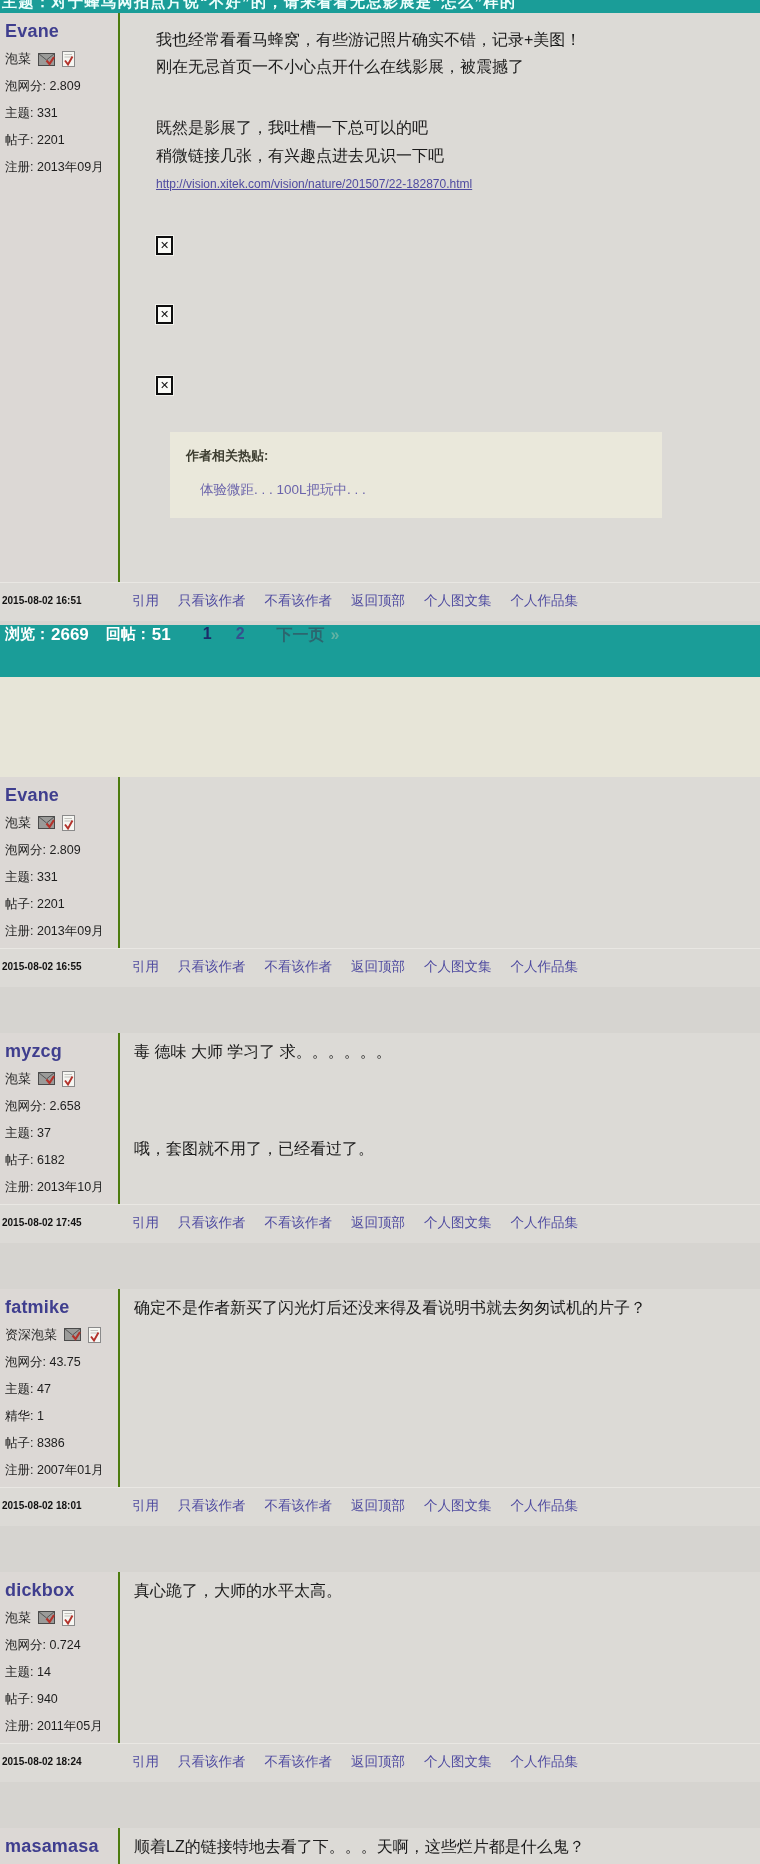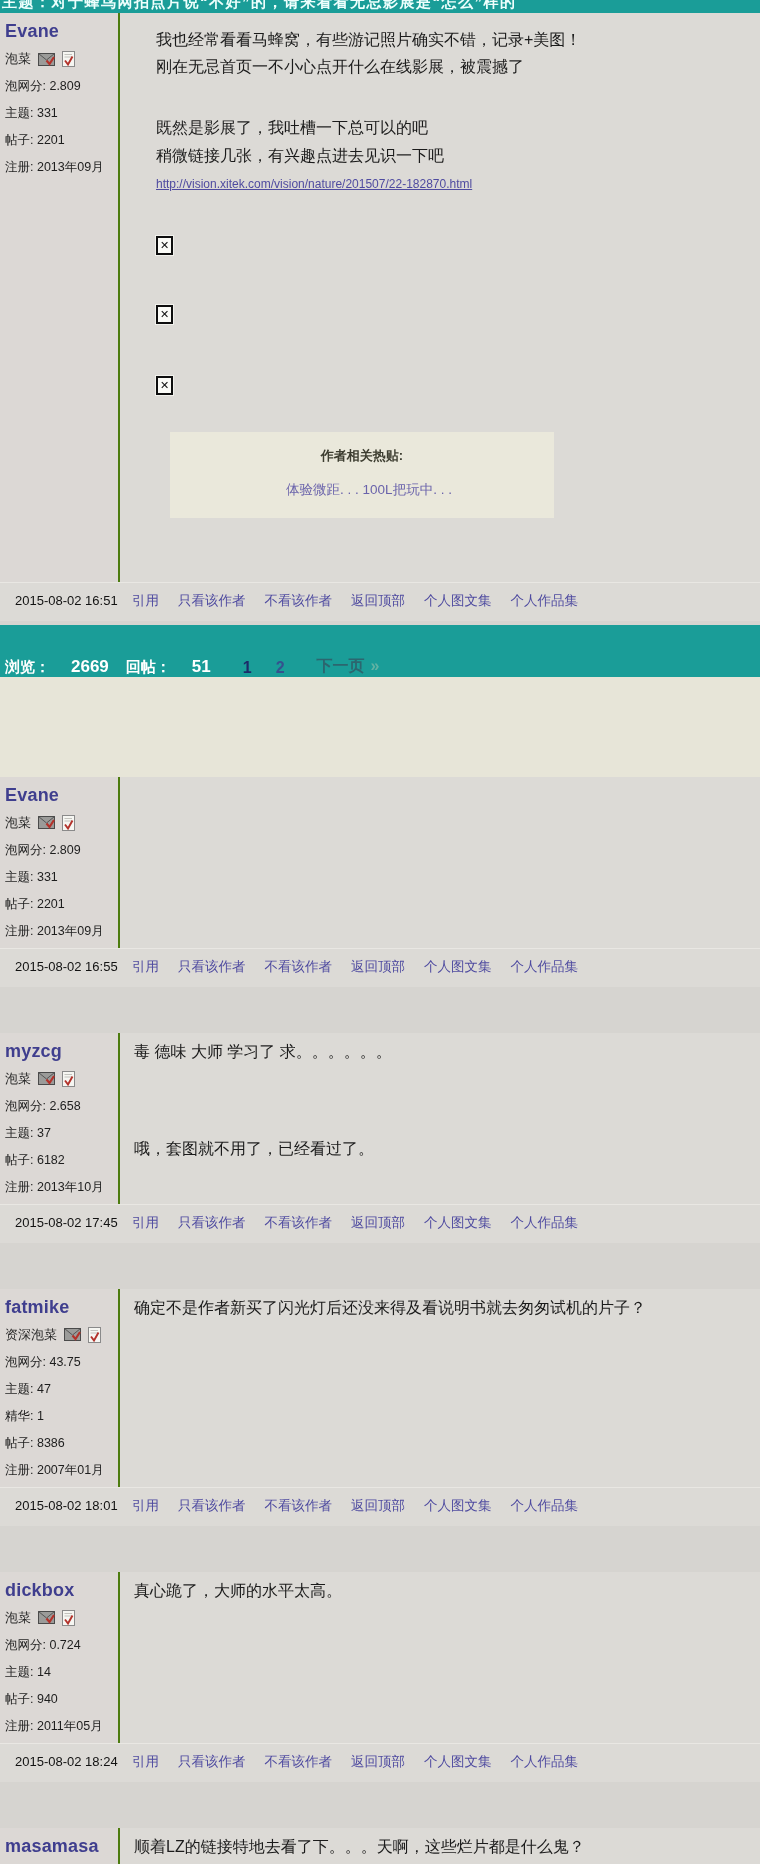--- a/index.html
+++ b/index.html
@@ -31,33 +31,33 @@
   .gap{width:100%;}
   .url{display:inline-block;color:var(--link);text-decoration:underline;font-size:12px;margin-top:2px;}
   .emoji{display:inline-block;vertical-align:-4px;margin-left:2px;}
   .emoji svg{display:inline-block;}
   
   .bimg-wrap{margin:2px 0;}
   .bimg{display:inline-flex;width:17px;height:19px;border:2px solid #0e0e0e;background:#fbfbf7;
     box-shadow:0 0 0 1px #f1f1ec;align-items:center;justify-content:center;
     font-size:11px;font-weight:900;color:#0e0e0e;line-height:1;}
   
-  .related{background:var(--box-bg);width:384px;margin-left:14px;padding:13px 16px 16px 16px;text-align:center;}
+  .related{background:var(--box-bg);width:492px;margin-left:14px;padding:13px 16px 16px 16px;}
   .rtitle{font-size:13px;font-weight:700;color:#3d3d30;}
   .rlink{display:block;margin:12px 0 0 14px;font-size:13.5px;color:#6a63ab;}
   
   .date-row{grid-column:1 / -1;display:flex;align-items:center;border-top:1px solid #e9e7e3;
     padding:9px 0 11px 0;background:var(--post-bg);}
-  .pdate{width:130px;padding-left:15px;font-size:13px;font-weight:400;color:#121212;flex:none;}
+  .pdate{width:130px;padding-left:2px;font-size:10px;font-weight:700;color:#121212;flex:none;}
   .actions{display:flex;gap:19px;padding-left:2px;}
   .alink{font-size:13.5px;color:var(--link);}
   
-  .stats-bar{height:52px;margin-top:4px;background:var(--teal);display:flex;align-items:flex-end;
+  .stats-bar{height:52px;margin-top:4px;background:var(--teal);display:flex;align-items:flex-start;
     padding-left:5px;color:#fff;font-size:15px;font-weight:700;}
-  .sb-num{margin-left:21px;font-size:17px;}
+  .sb-num{margin-left:1px;font-size:17px;}
   .sb-ml{margin-left:17px;}
   .pg{font-size:16px;}
   .pg-cur{margin-left:32px;color:var(--page-current);font-weight:700;}
   .pg-2{margin-left:24px;color:var(--page-other);font-weight:700;}
   .pg-next{margin-left:32px;color:var(--next);font-weight:700;}
   .pg-arrow{color:var(--arrow);margin-left:6px;}
   
   .cream-block{height:100px;background:var(--cream);}
   
   #replies-slot .post{margin-top:46px;}

